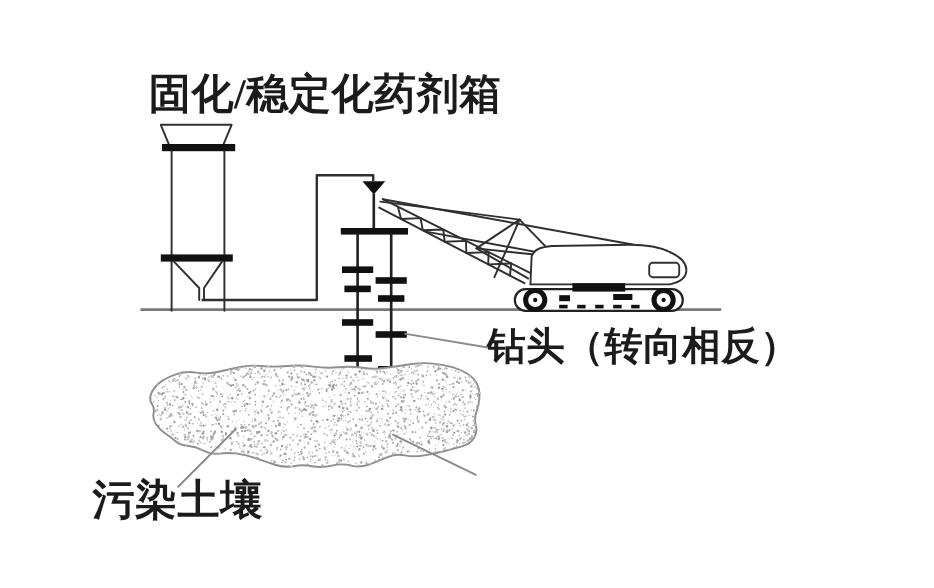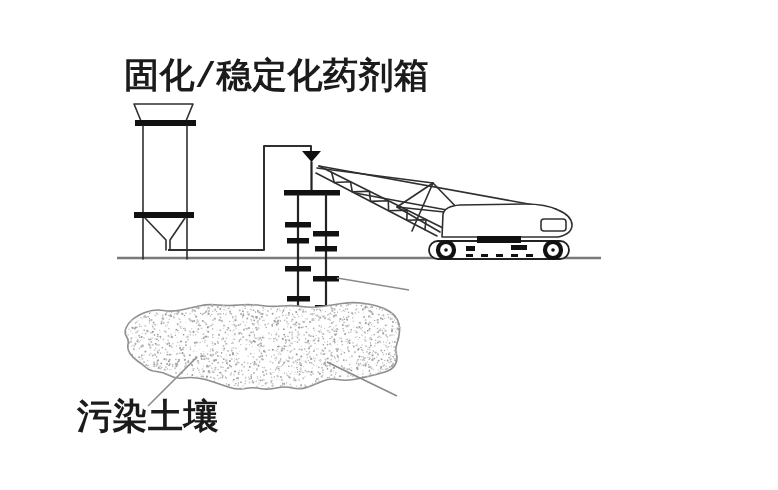--- a/index.html
+++ b/index.html
@@ -9,21 +9,21 @@
   html,body{margin:0;padding:0;}
   .stage{
     position:relative; width:778px; height:490px; background:var(--bg);
     overflow:hidden; font-family:"Liberation Serif","DejaVu Serif",serif;
   }
   .stage svg{position:absolute; left:0; top:0;}
   .label{
     position:absolute; color:var(--text); font-weight:bold; white-space:nowrap;
     line-height:1; letter-spacing:0.5px;
   }
-  .label-tank{left:124px; top:61px; font-size:35px;font-family:Liberation Mono, monospace;}
+  .label-tank{left:124px; top:61px; font-size:35px;}
   .label-drillhead{left:406px; top:272px; font-size:32px;}
   .label-soil{left:77px; top:399px; font-size:35px;}
   .label-injector{left:292px; top:399px; font-size:34px; letter-spacing:0px;}
 
   .thin{stroke:var(--ink); stroke-width:1.6; fill:none; stroke-linecap:round; stroke-linejoin:round;}
   .pipe{stroke:var(--ink); stroke-width:2; fill:none; stroke-linejoin:round;}
   .shaft{stroke:#222; stroke-width:2.2; fill:none; stroke-linecap:round;}
   .heavy-fill{fill:var(--heavy); stroke:none;}
   .ground-line{stroke:var(--ground); stroke-width:2.4; fill:none;}
   .leader-line{stroke:var(--leader); stroke-width:1.6; fill:none;}
@@ -2030,14 +2030,15 @@
           <circle cx="208.9" cy="371.0" r="1.03" fill="#a6a6a6"></circle>
         </g>
     </g>
 
     <line class="leader-line" x1="337" y1="278" x2="409" y2="290"></line>
     <line class="leader-line" x1="197" y1="357" x2="148" y2="406"></line>
     <line class="leader-line" x1="327" y1="362" x2="397" y2="396"></line>
   </svg>
 
   <div class="label label-tank">固化/稳定化药剂箱</div>
+  <div class="label label-drillhead">钻头（转向相反）</div>
   <div class="label label-soil">污染土壤</div>
 </div>
 
 </body></html>

